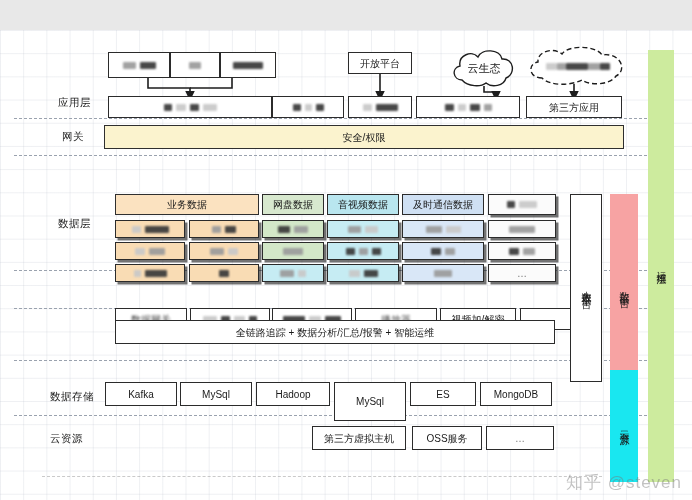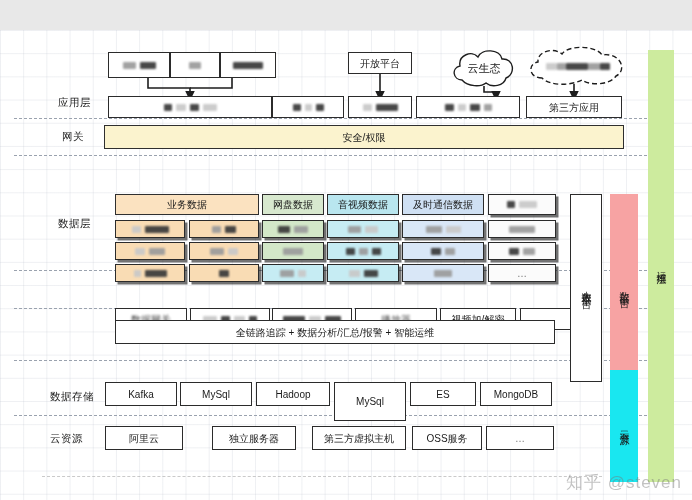--- a/index.html
+++ b/index.html
@@ -367,22 +367,20 @@
     <div class="vbar lime" style="left:648px; top:20px; width:26px; height:432px;">运维层</div>
     <div class="vbar cyan" style="left:610px; top:340px; width:28px; height:112px;">云资源</div>
 
     <div class="box" style="left:105px; top:352px; width:72px; height:24px;">Kafka</div>
     <div class="box" style="left:180px; top:352px; width:72px; height:24px;">MySql</div>
     <div class="box" style="left:256px; top:352px; width:74px; height:24px;">Hadoop</div>
     <div class="box" style="left:334px; top:352px; width:72px; height:39px;">MySql</div>
     <div class="box" style="left:410px; top:352px; width:66px; height:24px;">ES</div>
     <div class="box" style="left:480px; top:352px; width:72px; height:24px;">MongoDB</div>
 
-    <div class="box" style="left:105px; top:396px; width:78px; height:24px;">阿里云</div>
-    <div class="box" style="left:212px; top:396px; width:84px; height:24px;">独立服务器</div>
     <div class="box" style="left:312px; top:396px; width:94px; height:24px;">第三方虚拟主机</div>
     <div class="box" style="left:412px; top:396px; width:70px; height:24px;">OSS服务</div>
     <div class="box" style="left:486px; top:396px; width:68px; height:24px; color:#777;">…</div>
 
     <div class="wmline"></div>
     <div class="watermark">知乎 @steven</div>
 
   </div>
 </div>
 

